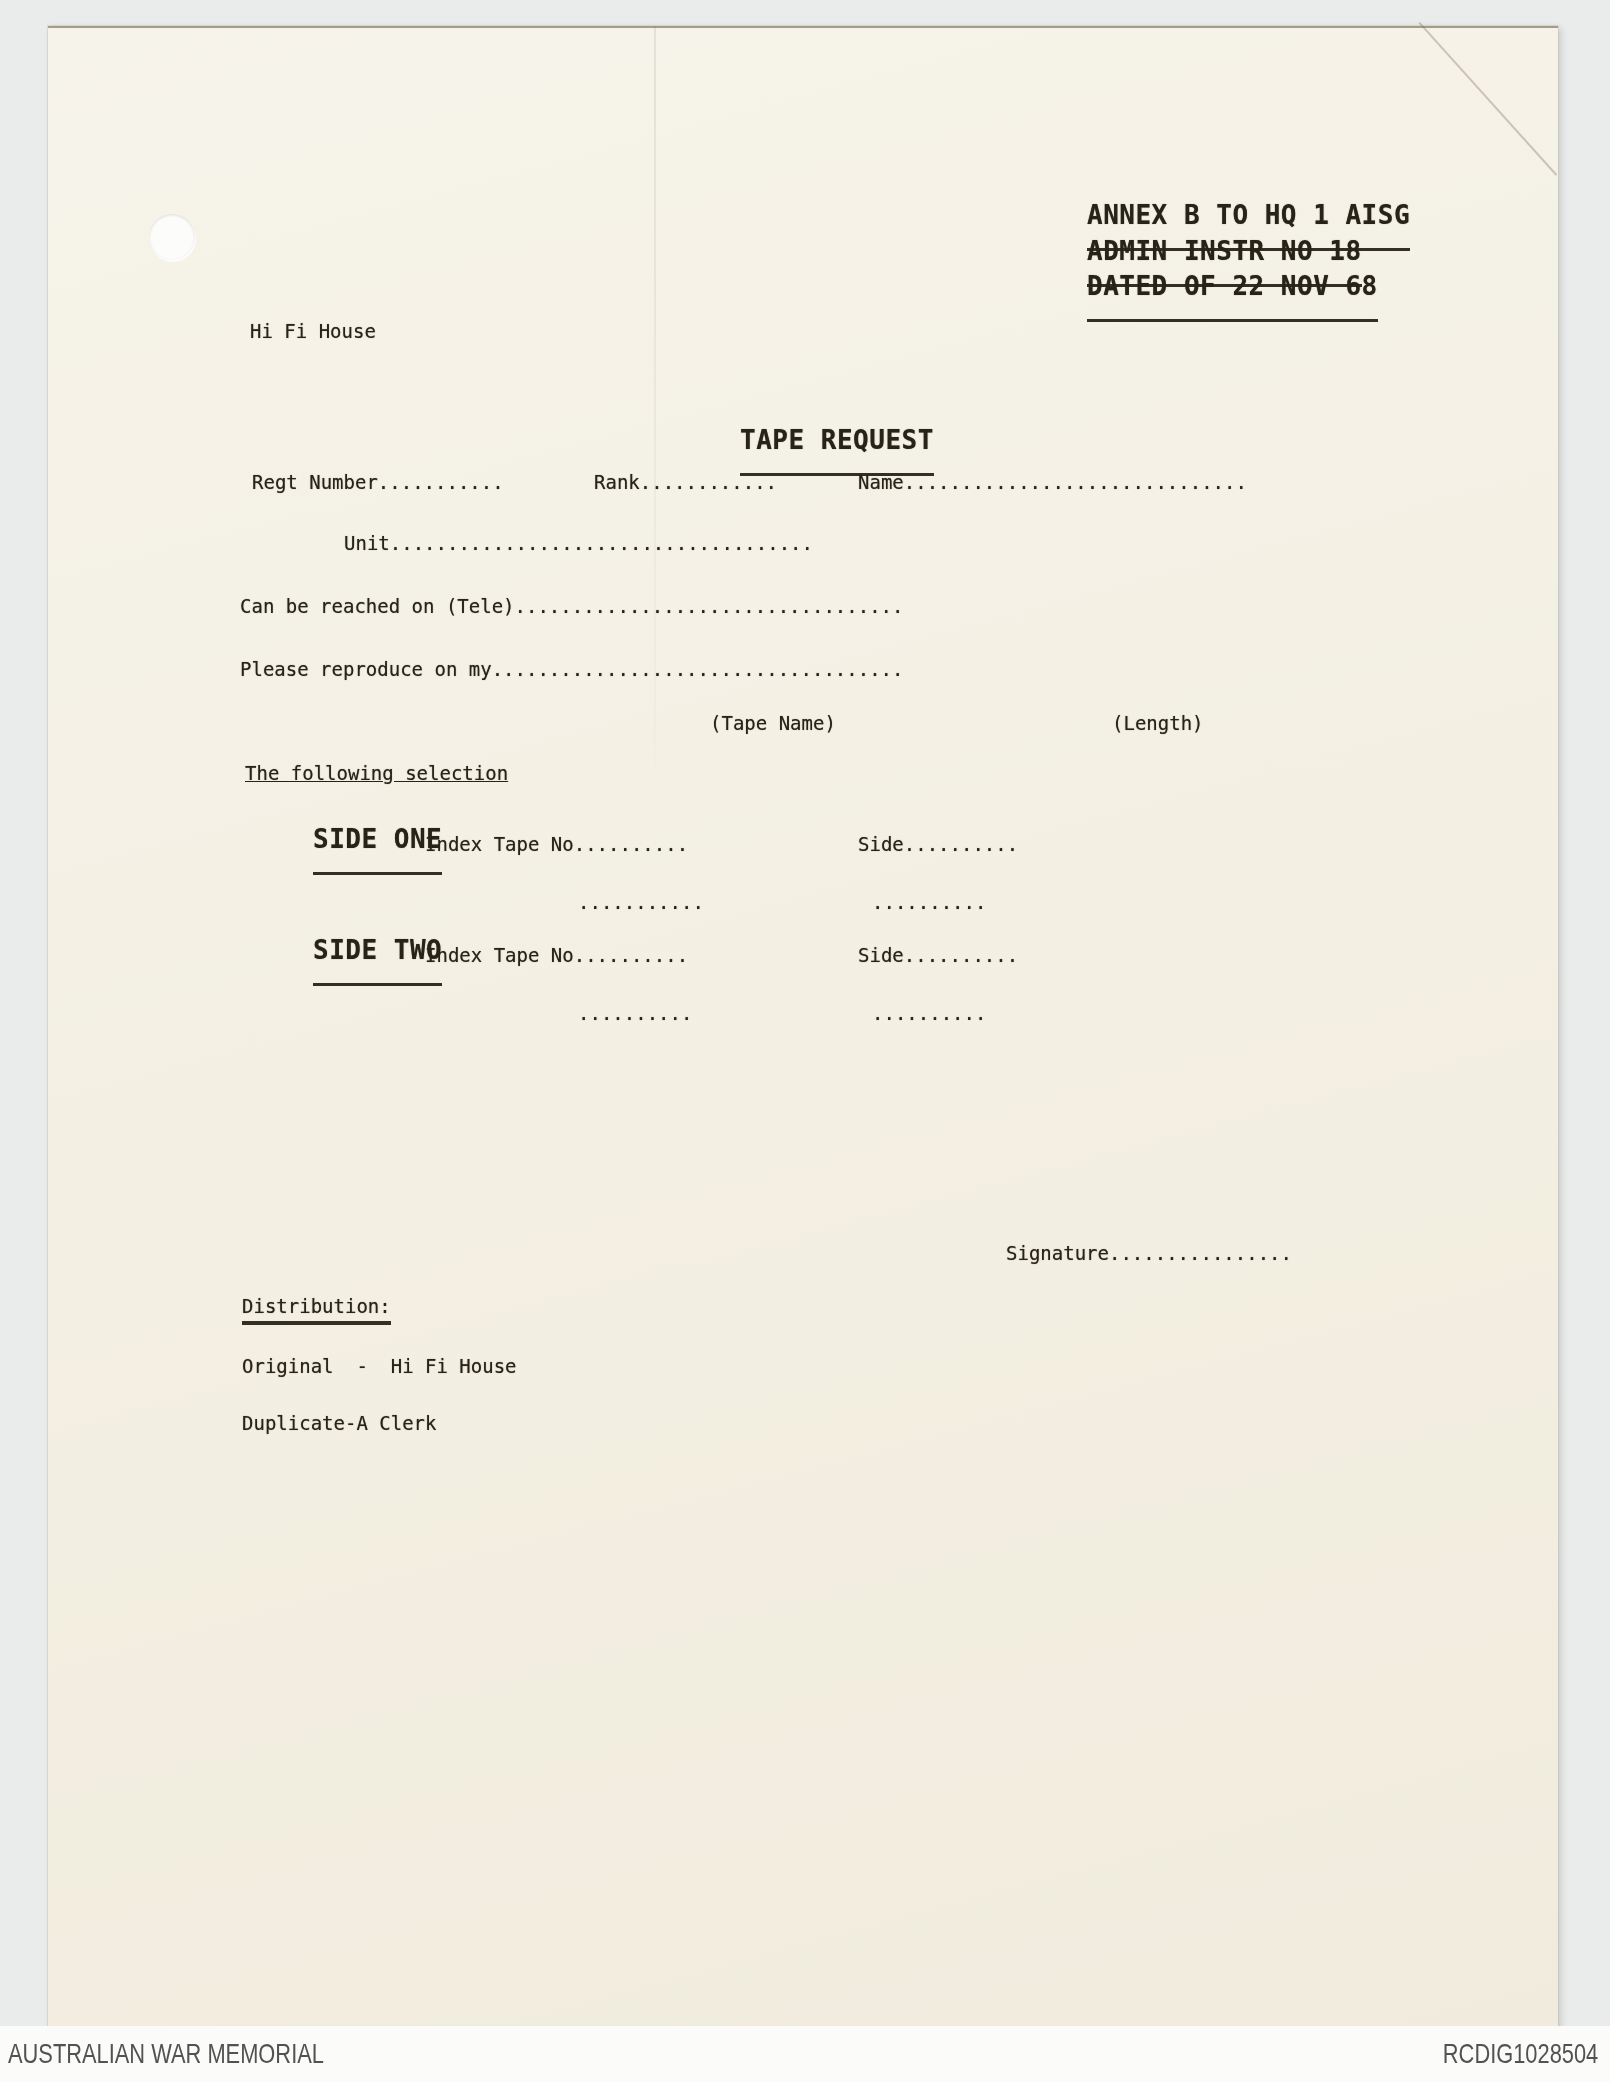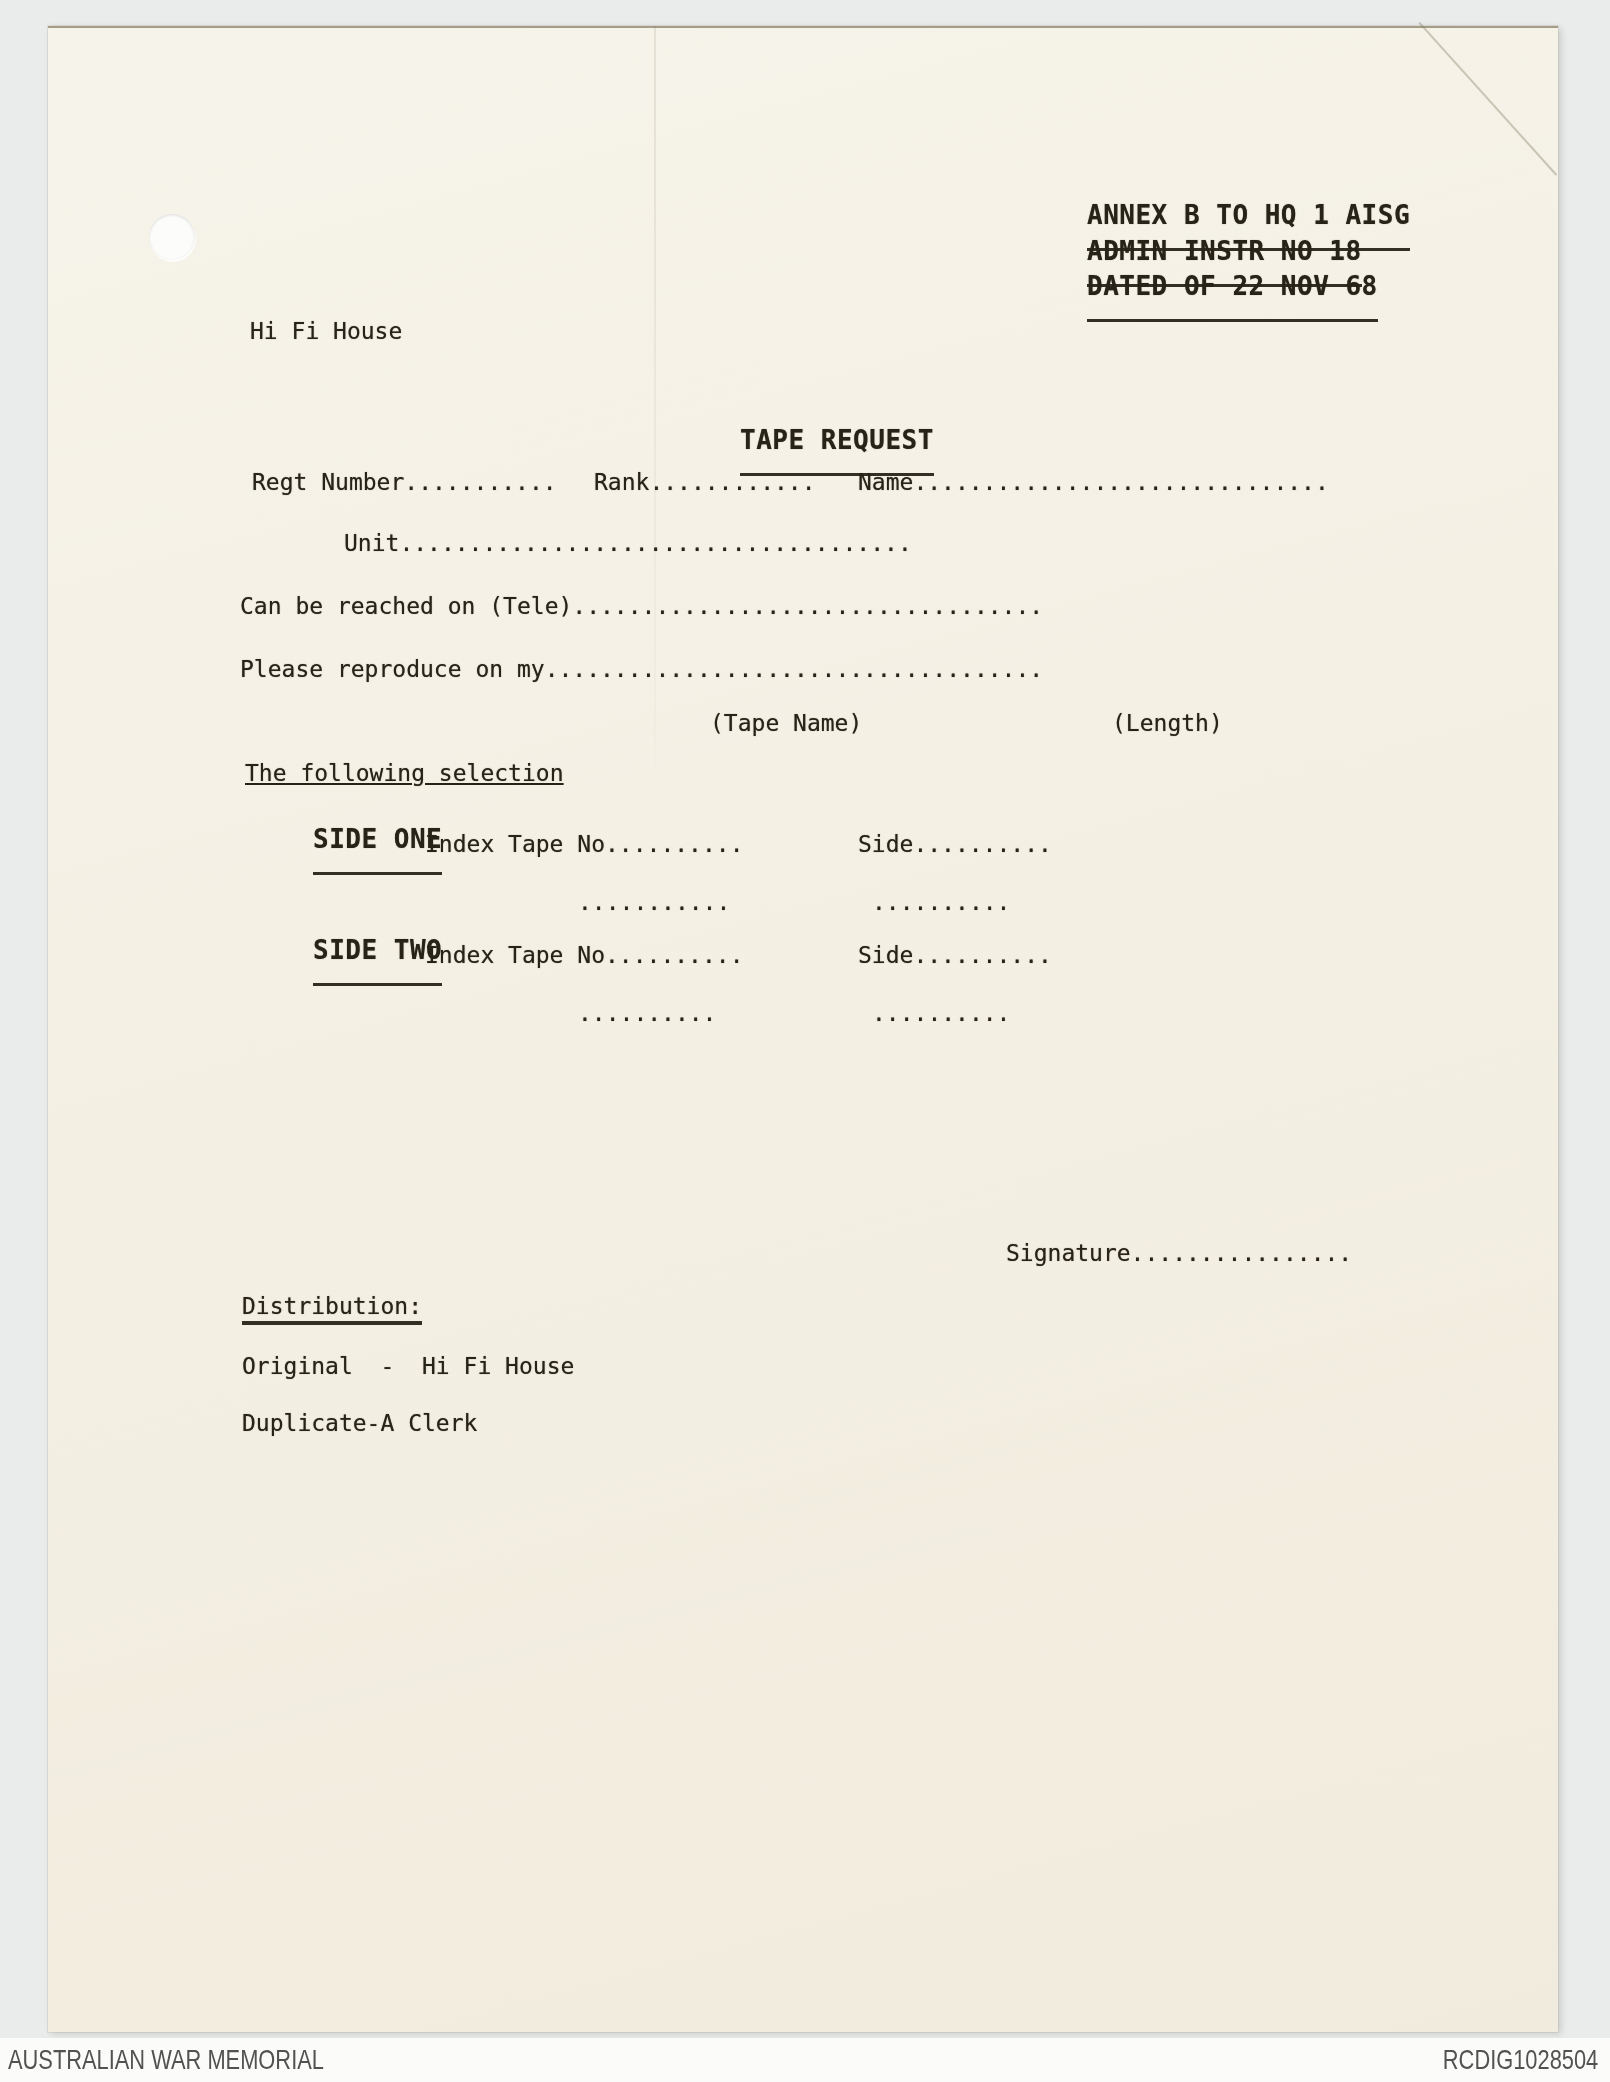--- a/index.html
+++ b/index.html
@@ -33,31 +33,31 @@
     background:linear-gradient(rgba(120,110,90,.14),rgba(120,110,90,.02));
   }
   .fold-line{
     position:absolute;left:1420px;top:22px;width:205px;height:2px;
     background:rgba(130,120,95,.38);
     transform:rotate(48deg);transform-origin:left top;
   }
   .type{
     position:absolute;
     font-family:"DejaVu Sans Mono",monospace;
-    font-size:23px;line-height:28px;
+    font-size:19px;line-height:28px;
     color:var(--ink);
     text-shadow:0 0 1px rgba(39,35,23,.55);
     white-space:pre;
   }
   .type-bold{font-weight:bold;letter-spacing:.5px;}
   .big{font-size:26px;line-height:30px;}
   .u{border-bottom:3px solid rgba(35,30,20,.92);padding-bottom:18px;}
   .uu{border-bottom:4px solid rgba(35,30,20,.92);padding-bottom:1px;}
   .footer{
-    position:absolute;left:0;right:0;bottom:0;height:44px;
+    position:absolute;left:0;right:0;bottom:0;height:56px;
     background:var(--footer_bg);
     display:flex;align-items:center;justify-content:space-between;
     padding:0 12px 0 8px;box-sizing:border-box;
   }
   .footer-text{
     font-family:"Liberation Sans",sans-serif;
     font-size:28px;color:var(--footer_text);
   }
   .footer-left{transform:scaleX(.78);transform-origin:left center;}
   .footer-right{transform:scaleX(.78);transform-origin:right center;}

